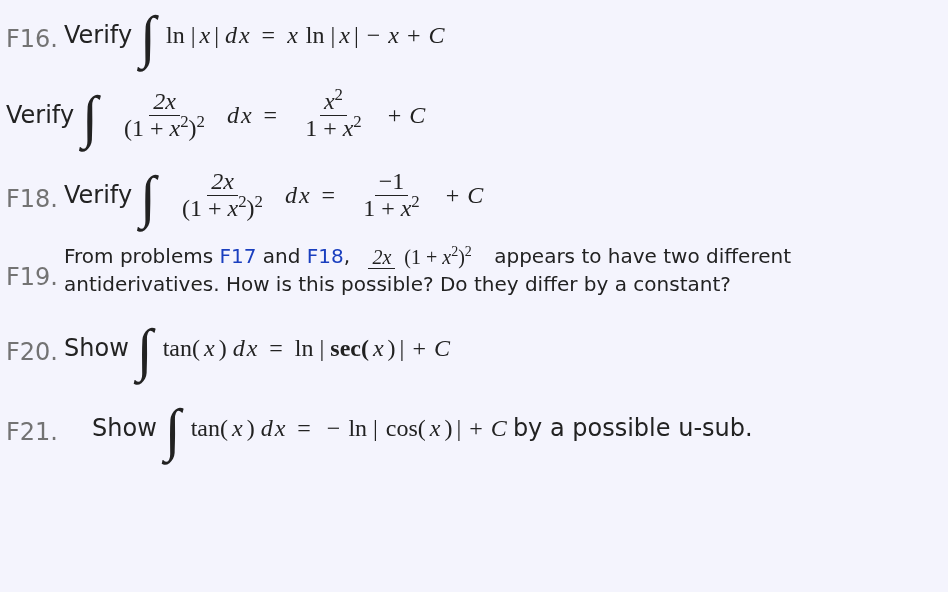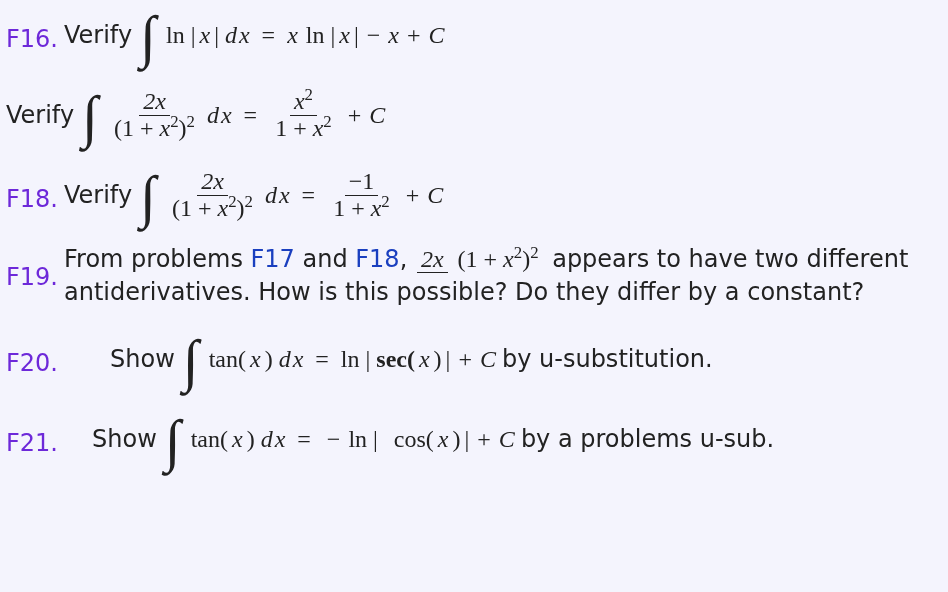--- a/index.html
+++ b/index.html
@@ -16,21 +16,21 @@
     box-sizing: border-box;
     padding: 4px 10px 4px 6px;
     line-height: 1.25;
   }
   .problem {
     display: flex;
     align-items: flex-start;
     margin-bottom: 18px;
   }
   .pnum {
-    color: #6d28d9;
+    color: #737373;
     flex: 0 0 58px;
     white-space: nowrap;
     padding-top: 20px;
   }
   .pbody {
     flex: 1;
   }
   .line {
     display: flex;
     align-items: center;
@@ -68,21 +68,21 @@
   }
   
   .frac {
     display: inline-flex;
     flex-direction: column;
     align-items: center;
     font-family: Georgia, "Times New Roman", serif;
     font-style: italic;
     line-height: 1.05;
     vertical-align: middle;
-    margin: 0 2px;
+    margin: 0 12px;
   }
   .frac .num, .frac .den {
     padding: 0 4px;
     white-space: nowrap;
   }
   .frac .num { border-bottom: 1.4px solid #222; }
   
   sup {
     font-size: 0.7em;
     vertical-align: 0.55em;
@@ -94,21 +94,21 @@
   }
   .eq { font-style: normal; margin: 0 6px; }
   .abs {
     font-style: normal;
   }
   .indent2 {
     padding-left: 0px;
     line-height: 1.5;
   }
   .p19 .pnum { padding-top: 18px; }
-  .p19 .pbody { font-size: 24px; }
+  .p19 .pbody { font-size: 20px; }
   .p19line {
     display: block;
   }
   .inlineblock { display:inline-block; vertical-align: middle; }
 </style>
 </head>
 <body>
 
 <div class="problem">
   <div class="pnum">F16.</div>
@@ -203,21 +203,21 @@
       <span class="frac inlineblock">
         <span class="num"><span>2x</span></span>
         <span class="den"><span class="rm">(1 + </span><span style="font-style:italic;">x</span><sup class="rm">2</sup><span class="rm">)</span><sup class="rm">2</sup></span>
       </span>
       <span class="txt"> appears to have two different</span>
     </div>
     <div class="indent2 txt">antiderivatives.  How is this possible?  Do they differ by a constant?</div>
   </div>
 </div>
 
-<div class="problem" style="margin-top:12px;gap:46px;">
+<div class="problem" style="margin-top:12px;">
   <div class="pnum">F20.</div>
   <div class="pbody">
     <div class="line tall">
       <span class="txt">Show</span>
       <span class="intsign">∫</span>
       <span class="math">
         <span class="rm">tan(</span>
           <span>x</span>
           <span class="rm">)</span>
       </span>
@@ -229,21 +229,20 @@
       <span class="math">
         <span class="rm">ln</span>
           <span class="abs" style="margin-left:2px;">|</span>
           <span class="rm" style="margin-left:2px;font-weight:bold;">sec(</span>
           <span>x</span>
           <span class="rm">)</span>
           <span class="abs">|</span>
           <span class="op">+</span>
           <span>C</span>
       </span>
-      <span class="txt"> by u-substitution.</span>
     </div>
   </div>
 </div>
 
 <div class="problem" style="margin-bottom:0;gap:28px;">
   <div class="pnum">F21.</div>
   <div class="pbody">
     <div class="line tall">
       <span class="txt">Show</span>
       <span class="intsign">∫</span>
@@ -254,23 +253,23 @@
       </span>
       <span class="dx">
           <span class="d">d</span>
           <span>x</span>
         </span>
       <span class="math eq">=</span>
       <span class="math">
         <span class="op">−</span>
           <span class="rm">ln</span>
           <span class="abs" style="margin-left:2px;">|</span>
-          <span class="rm" style="margin-left:12px;">cos(</span>
-          <span>x</span>
-          <span class="rm">)</span>
-          <span class="abs">|</span>
-          <span class="op">+</span>
-          <span>C</span>
-      </span>
-      <span class="txt"> by a problems u-sub.</span>
+          <span class="rm" style="margin-left:4px;">cos(</span>
+          <span>x</span>
+          <span class="rm">)</span>
+          <span class="abs">|</span>
+          <span class="op">+</span>
+          <span>C</span>
+      </span>
+      <span class="txt"> by a possible u-sub.</span>
     </div>
   </div>
 </div>
 
 </body></html>

